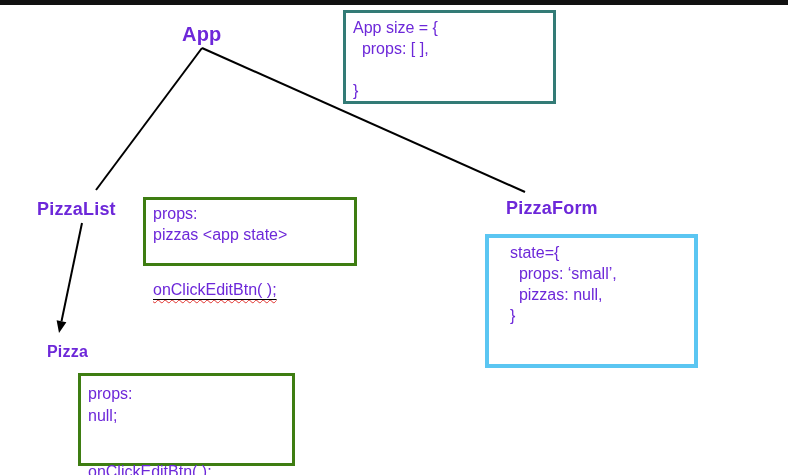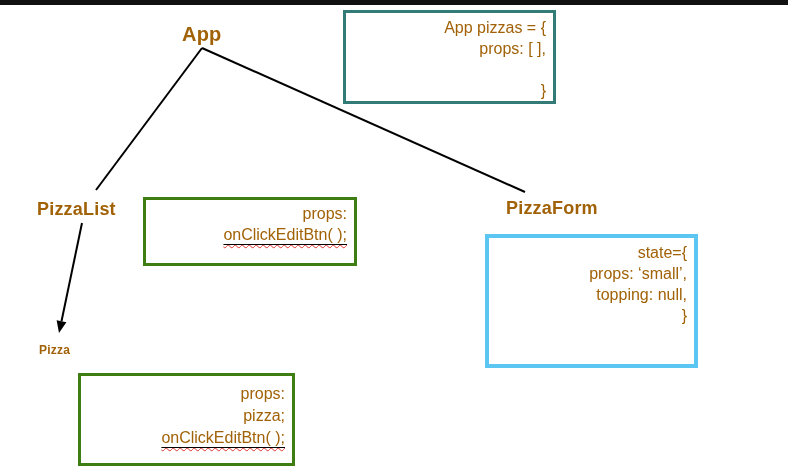--- a/index.html
+++ b/index.html
@@ -3,22 +3,21 @@
 <meta charset="utf-8">
 <style>
   html, body { margin: 0; padding: 0; background: #ffffff; }
   .canvas {
     position: relative;
     width: 788px;
     height: 475px;
     background: #ffffff;
     overflow: hidden;
     font-family: "Liberation Sans", "DejaVu Sans", sans-serif;
-    color: #a16207;
-    text-align: right;
+    color: #6d28d9;
   }
   .topbar {
     position: absolute;
     left: 0; top: 0;
     width: 788px; height: 5px;
     background: #111111;
   }
   svg.edges {
     position: absolute;
     left: 0; top: 0;
@@ -26,21 +25,21 @@
   }
   .node-label {
     position: absolute;
     font-weight: bold;
     white-space: nowrap;
     letter-spacing: 0.2px;
   }
   .node-app       { left: 182px; top: 23px;  font-size: 20px; }
   .node-pizzalist { left: 37px;  top: 199px; font-size: 18px; }
   .node-pizzaform { left: 506px; top: 198px; font-size: 18px; }
-  .node-pizza     { left: 39px;  top: 343px; font-size: 12px; }
+  .node-pizza     { left: 47px;  top: 343px; font-size: 16px; }
 
   .box {
     position: absolute;
     box-sizing: border-box;
     background: #ffffff;
     font-size: 16px;
     line-height: 21px;
     padding: 4px 7px;
   }
   .box-app-state {
@@ -65,20 +64,21 @@
     border: 3px solid #3e7d12;
     padding-top: 7px;
     line-height: 22px;
   }
   .code-line { white-space: pre; }
   .code-line:empty::before { content: "\00a0"; }
   .spell {
     text-decoration: underline wavy #e0342f;
     text-decoration-thickness: 1px;
     text-underline-offset: 4px;
+    margin-top: 34px;
   }
   .spell .u {
     text-decoration: underline solid #000000;
     text-decoration-skip-ink: none;
   }
 </style>
 </head>
 <body>
 
 <div class="canvas">
@@ -91,37 +91,38 @@
     <line x1="82" y1="223" x2="61.5" y2="321.3" stroke="#000" stroke-width="2"></line>
     <polygon points="59,333 56.6,320.2 66.4,322.3" fill="#000"></polygon>
   </svg>
 
   <div class="node-label node-app">App</div>
   <div class="node-label node-pizzalist">PizzaList</div>
   <div class="node-label node-pizzaform">PizzaForm</div>
   <div class="node-label node-pizza">Pizza</div>
 
   <div class="box box-app-state" style="border-color: rgb(51, 123, 118);">
-    <div class="code-line">App pizzas = {</div>
+    <div class="code-line">App size = {</div>
     <div class="code-line">  props: [ ],</div>
     <div class="code-line"></div>
     <div class="code-line">}</div>
   </div>
 
   <div class="box box-pizzalist-props" style="border-color: rgb(62, 125, 18);">
     <div class="code-line">props:</div>
+    <div class="code-line">pizzas &lt;app state&gt;</div>
     <div class="code-line spell"><span class="u">onClickEditBtn( );</span></div>
   </div>
 
   <div class="box box-pizzaform-state" style="border-color: rgb(91, 198, 242); padding-left: 21px;">
     <div class="code-line">state={</div>
     <div class="code-line">  props: ‘small’,</div>
-    <div class="code-line">  topping: null,</div>
+    <div class="code-line">  pizzas: null,</div>
     <div class="code-line">}</div>
   </div>
 
   <div class="box box-pizza-props" style="border-color: rgb(62, 125, 18);">
     <div class="code-line">props:</div>
-    <div class="code-line">pizza;</div>
+    <div class="code-line">null;</div>
     <div class="code-line spell"><span class="u">onClickEditBtn( );</span></div>
   </div>
 
 </div>
 
 </body></html>

